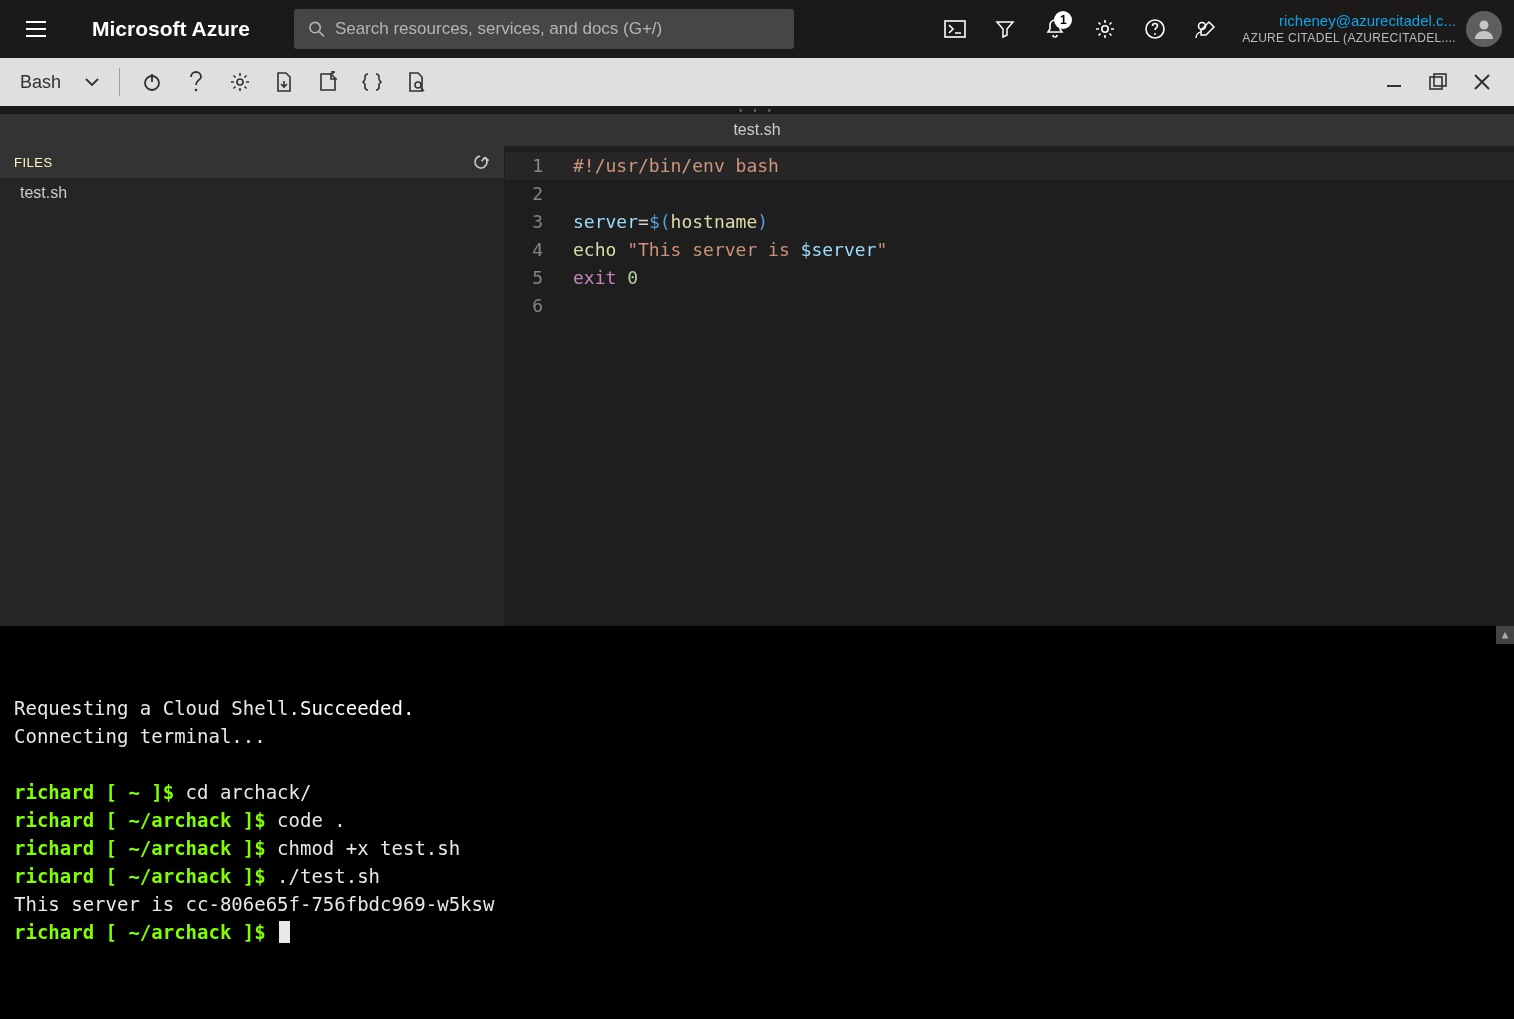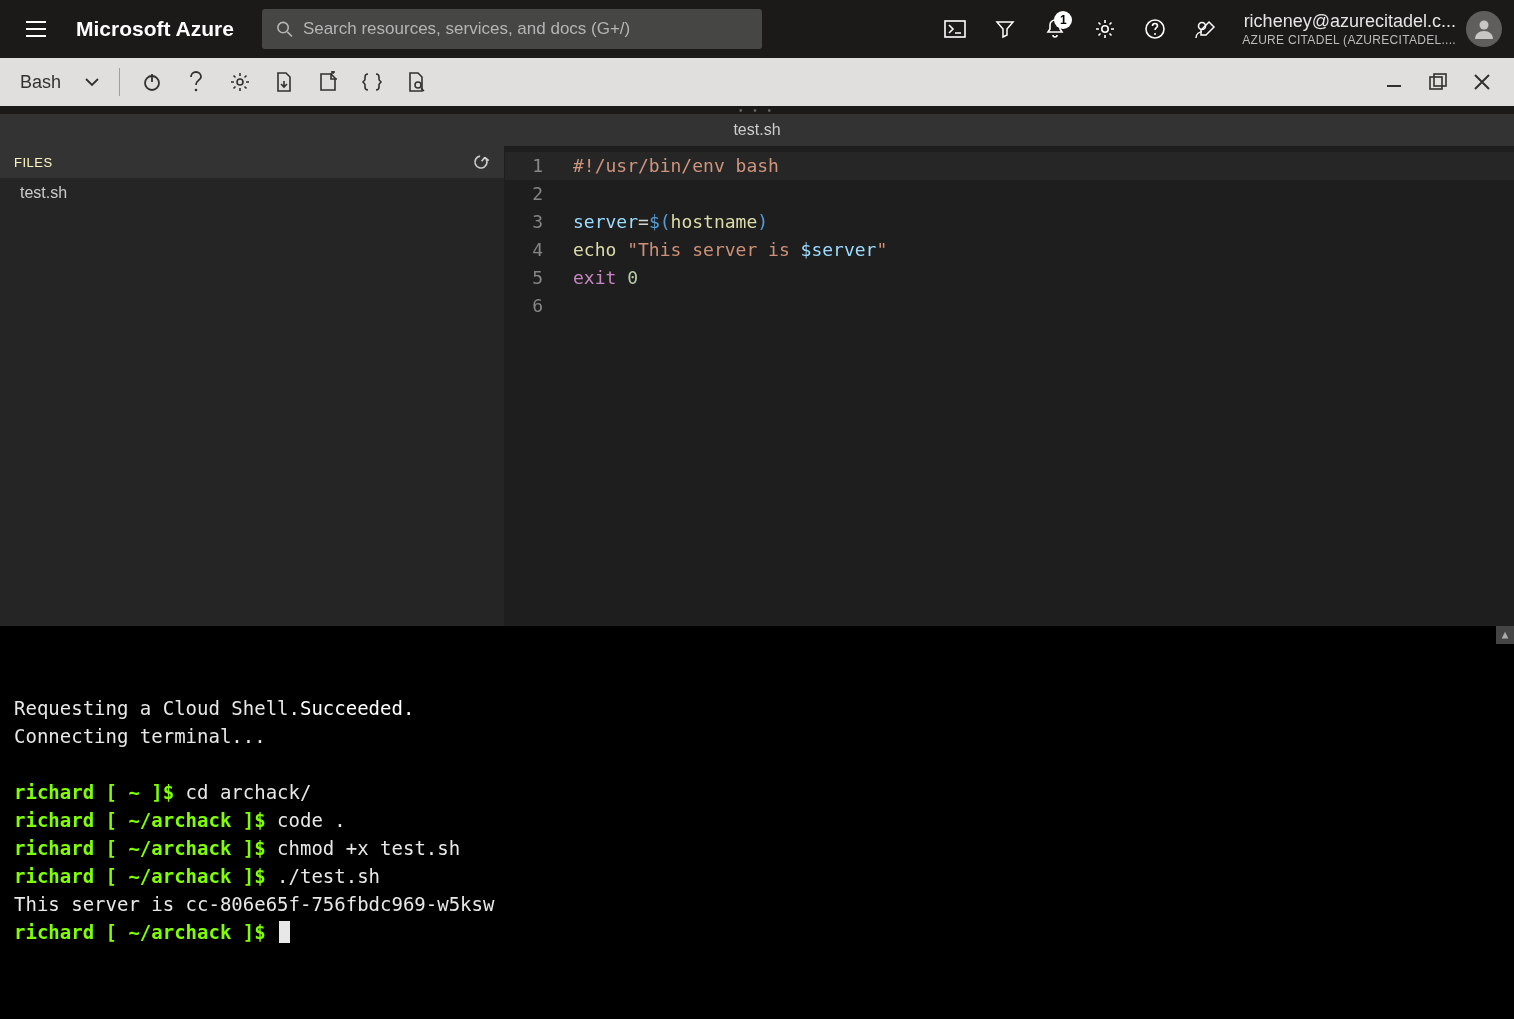--- a/index.html
+++ b/index.html
@@ -12,21 +12,21 @@
   overflow: hidden;
   display: flex;
   flex-direction: column;
 }
 .top-bar {
   background: #1b1a19;
   height: 58px;
   display: flex;
   align-items: center;
   padding: 0 12px;
-  gap: 8px;
+  gap: 24px;
 }
 .hamburger {
   width: 48px;
   height: 48px;
   display: flex;
   align-items: center;
   justify-content: center;
   cursor: pointer;
 }
 .brand {
@@ -88,21 +88,21 @@
 .account {
   display: flex;
   align-items: center;
   gap: 10px;
   padding-left: 12px;
 }
 .account-text {
   text-align: right;
   line-height: 1.25;
 }
-.account-email { font-size: 18px; color: #e5e5e5; }
+.account-email { font-size: 15px; color: #0ea5e9; }
 .account-tenant { font-size: 12px; color: #bcbcbc; letter-spacing: 0.3px; }
 .avatar {
   width: 36px;
   height: 36px;
   border-radius: 50%;
   background: #605e5c;
   display: flex;
   align-items: center;
   justify-content: center;
 }

